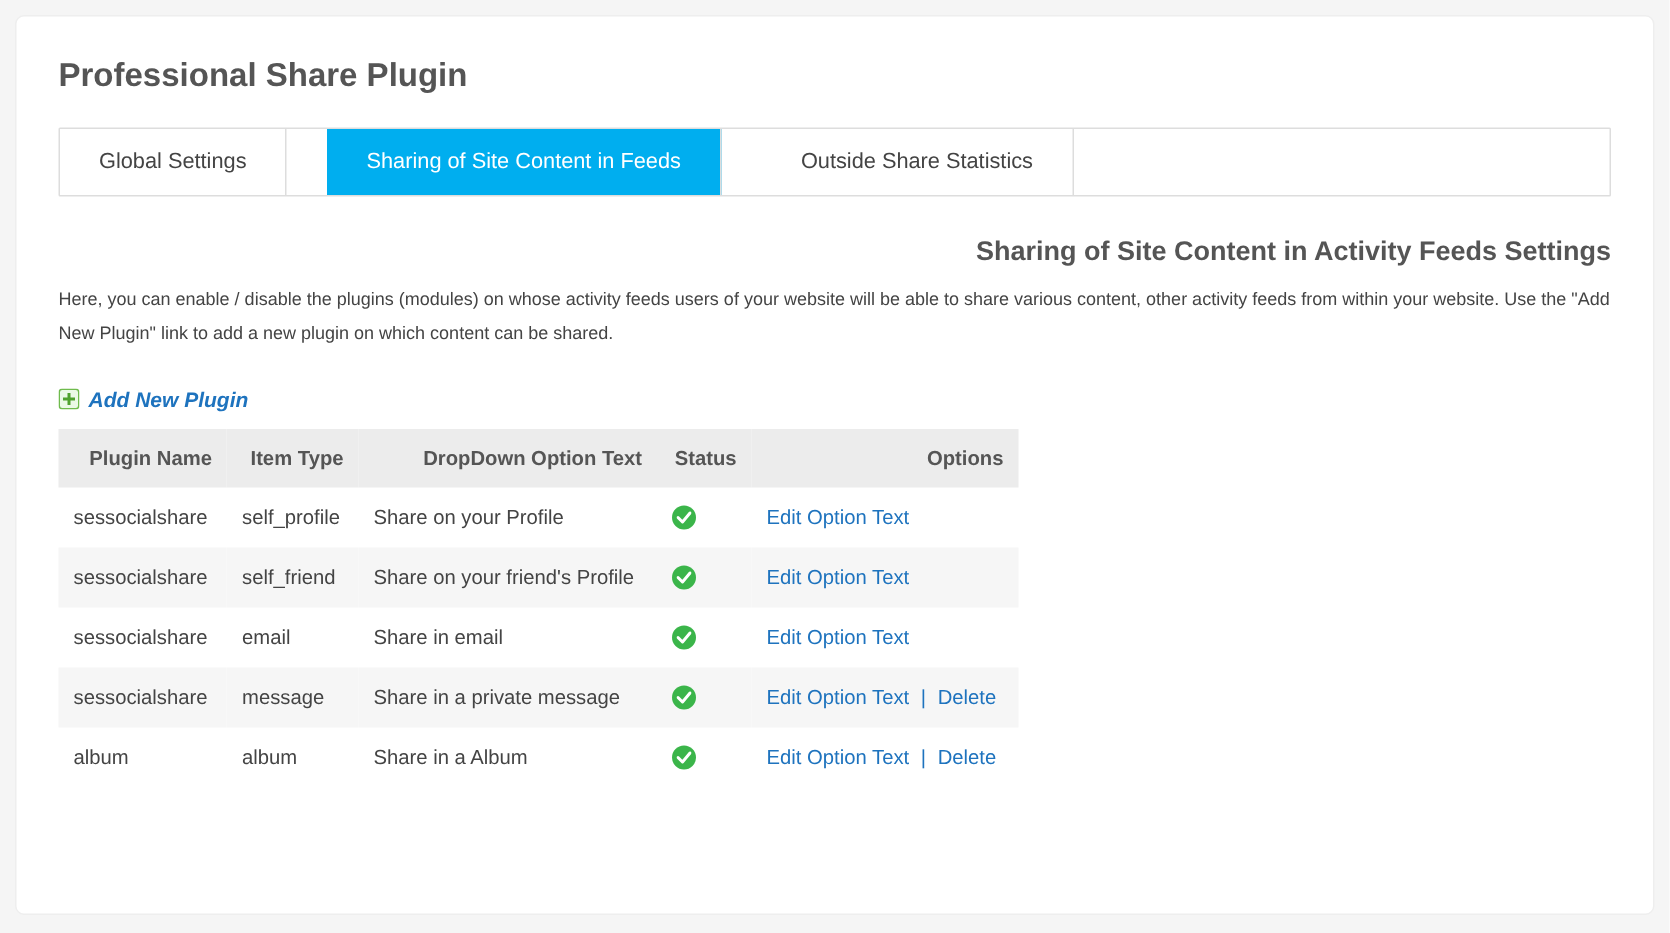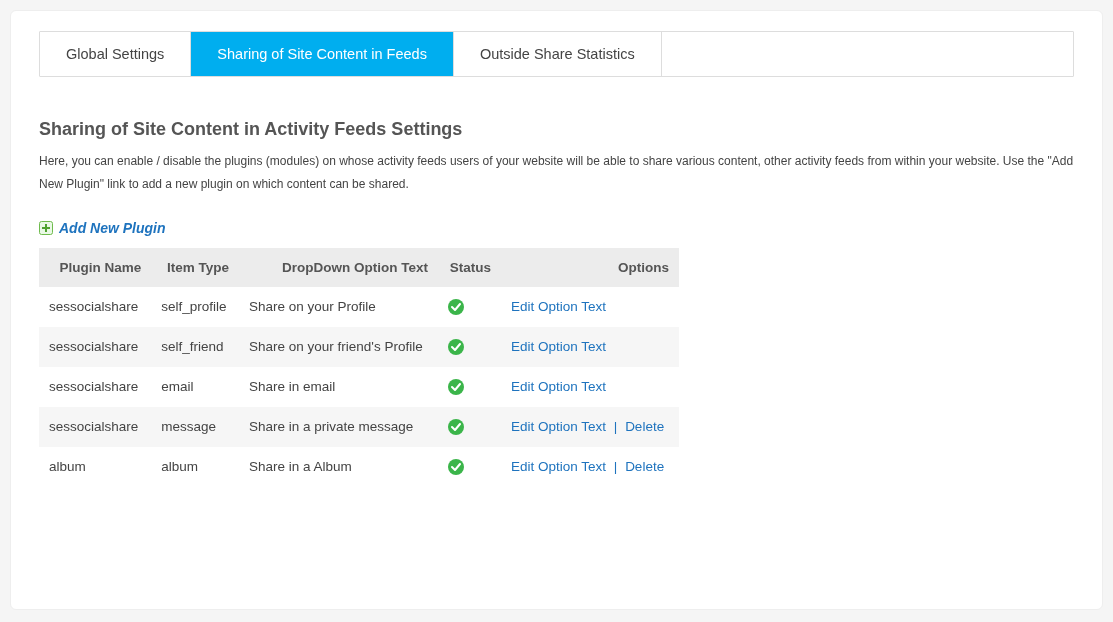--- a/index.html
+++ b/index.html
@@ -22,39 +22,41 @@
   h1.page-title {
     margin: 6px 0 22px 0;
     font-size: 22px;
     font-weight: 700;
     color: #555;
   }
   .tabs {
     display: flex;
     border: 1px solid #ddd;
     border-radius: 1px;
+    gap: 27px;
   }
   .tab {
     padding: 14px 26px;
     font-size: 14.5px;
     color: #444;
     cursor: pointer;
     border-right: 1px solid #ddd;
     white-space: nowrap;
   }
   .tab:last-child { border-right: none; flex: 1; }
   .tab.active {
     background: #00aeef;
     color: #fff;
   }
   h2.section-title {
-    margin: 42px 0 10px 0;
+    margin: 26px 0 10px 0;
     font-size: 18px;
     font-weight: 700;
     color: #555;
+    text-align: right;
   }
   p.desc {
     margin: 6px 0;
     line-height: 1.9;
     color: #444;
     font-size: 12px;
   }
   .add-link {
     display: inline-flex;
     align-items: center;
@@ -112,20 +114,21 @@
   span.sep {
     color: #1e73be;
     margin: 0 4px;
   }
 </style>
 </head>
 <body>
 
 <div class="card">
 
+  <h1 class="page-title">Professional Share Plugin</h1>
 
   <div class="tabs" id="tab-bar">
       <div class="tab">Global Settings</div>
       <div class="tab active">Sharing of Site Content in Feeds</div>
       <div class="tab">Outside Share Statistics</div>
       <div class="tab" style="cursor: default;"></div>
     </div>
 
   <h2 class="section-title">Sharing of Site Content in Activity Feeds Settings</h2>
 

